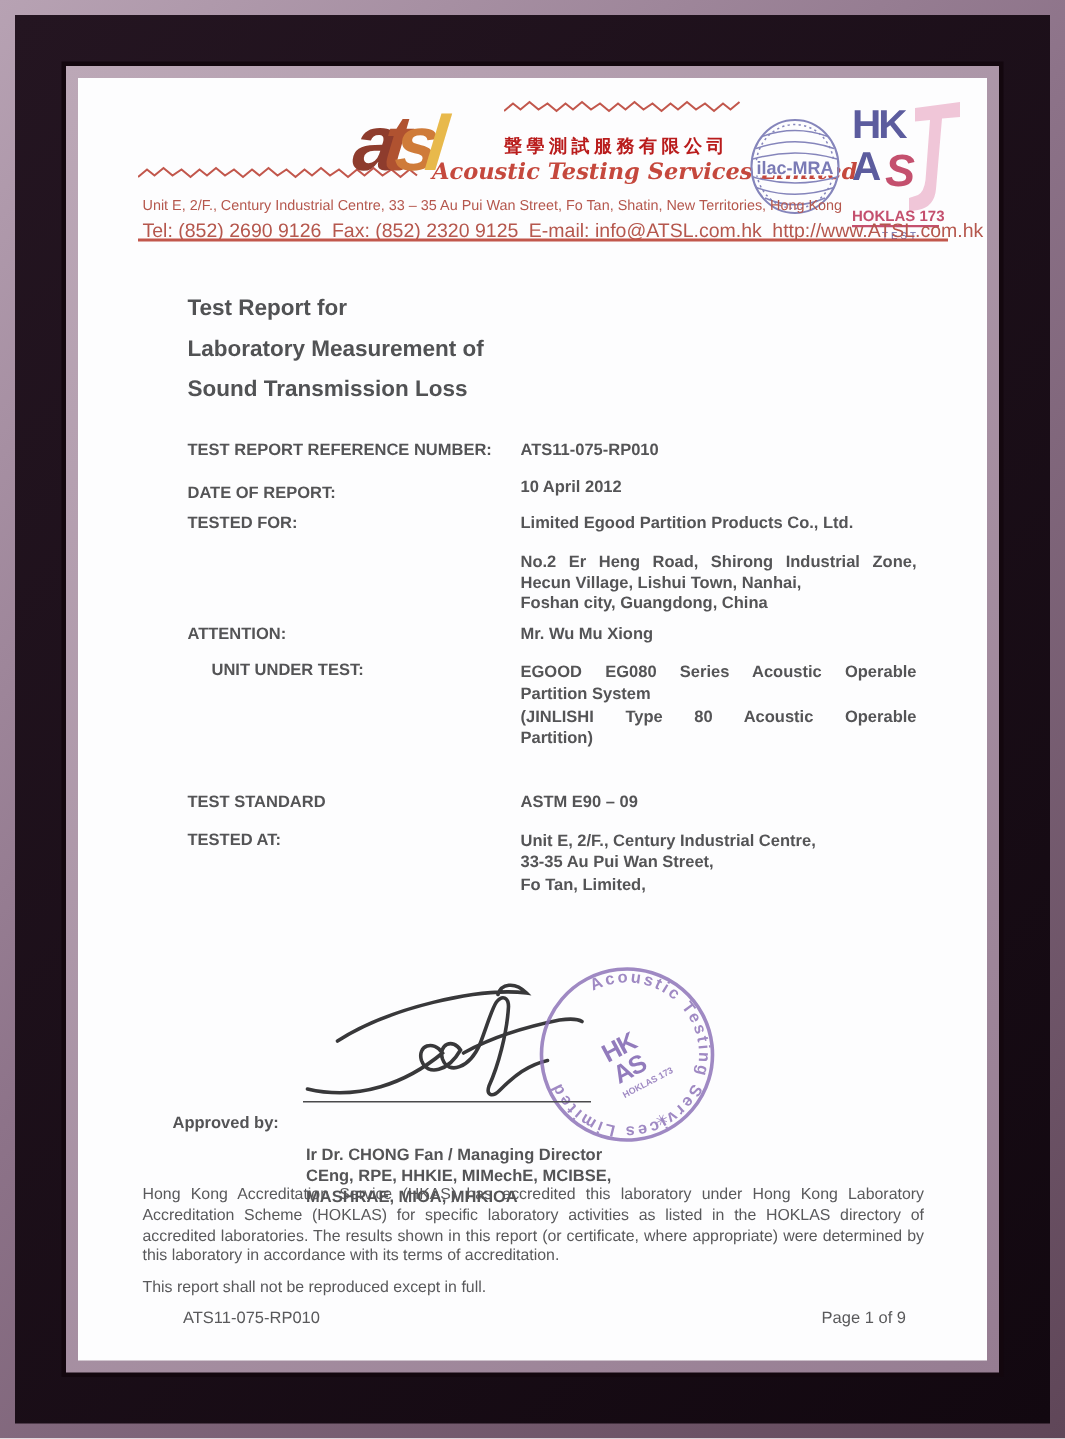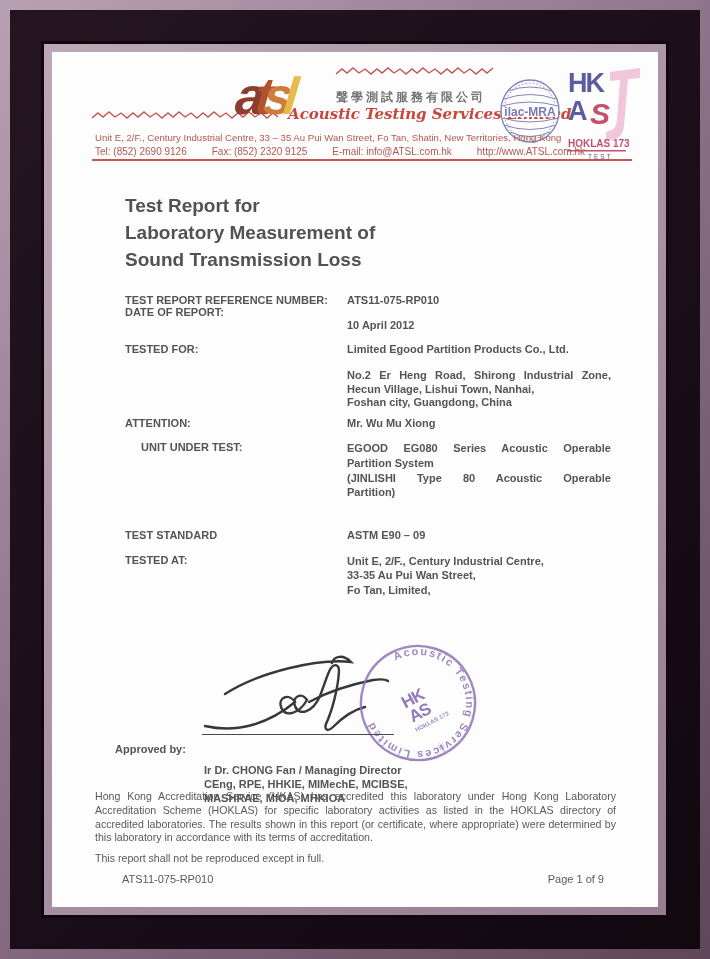--- a/index.html
+++ b/index.html
@@ -15,30 +15,30 @@
 
   .abs{position:absolute;}
 
   
   .atsl-logo{left:184px;top:20px;font-weight:bold;font-style:italic;font-size:52px;letter-spacing:-9px;line-height:48px;}
   .atsl-logo span{display:inline-block;transform:skewX(-6deg);}
   .l-a{color:#8e3c2d;}
   .l-t{color:#b05230;}
   .l-s{color:#cf7b39;}
   .l-l{color:#e8b94b;}
-  .company-cn{left:284px;top:37px;font-size:12px;font-weight:bold;color:#737373;letter-spacing:3px;}
+  .company-cn{left:284px;top:37px;font-size:12px;font-weight:bold;color:#b91c1c;letter-spacing:3px;}
   .company-en{left:236px;top:53px;font-size:15px;font-weight:bold;font-style:italic;color:#c5483d;font-family:"DejaVu Serif",serif;}
   .hq-address{left:43px;top:80px;width:470px;font-size:9.6px;color:#b5574d;white-space:nowrap;}
-  .hq-contact{left:43px;top:94px;display:flex;gap:25px;font-size:10px;color:#b5574d;white-space:nowrap;}
+  .hq-contact{left:43px;top:94px;display:flex;gap:7px;font-size:13px;color:#b5574d;white-space:nowrap;}
   .red-rule{left:40px;top:107px;width:540px;height:2.4px;background:#c2574c;}
   .ilac{left:446px;top:25px;}
   .hkas{left:514px;top:12px;}
 
   
-  .doc-title{left:73px;top:140px;font-size:19px;line-height:27px;font-weight:bold;color:#515254;}
+  .doc-title{left:73px;top:140px;font-size:15px;line-height:27px;font-weight:bold;color:#515254;}
 
   
   .lbl{position:absolute;left:73px;font-size:11px;font-weight:bold;color:#545456;white-space:nowrap;}
   .val{position:absolute;left:295px;width:264px;font-size:11px;font-weight:bold;color:#545456;line-height:13.5px;}
   .stretch{text-align:justify;text-align-last:justify;}
 
   
   .approved-by{left:63px;top:666px;font-size:11px;font-weight:bold;color:#545456;margin-top:25px;}
   .sig-line{left:150px;top:682px;width:192px;height:0;border-top:1.8px solid #4a4a4c;}
   .name-block{left:152px;top:687px;font-size:11px;font-weight:bold;color:#545456;line-height:14px;margin-top:24px;}
@@ -108,21 +108,21 @@
 
               <div class="abs doc-title">
                 <div>Test Report for</div>
                 <div>Laboratory Measurement of</div>
                 <div>Sound Transmission Loss</div>
               </div>
 
               <div class="lbl" style="top:242px;">TEST REPORT REFERENCE NUMBER:</div>
               <div class="val" style="top:242px;">ATS11-075-RP010</div>
 
-              <div class="lbl" style="top:254px;">DATE OF REPORT:</div>
+              <div class="lbl" style="top:271px;">DATE OF REPORT:</div>
               <div class="val" style="top:267px;">10 April 2012</div>
 
               <div class="lbl" style="top:291px;">TESTED FOR:</div>
               <div class="val" style="top:291px;">Limited Egood Partition Products Co., Ltd.</div>
               <div class="val" style="top:317px;">
                 <div class="stretch">No.2 Er Heng Road, Shirong Industrial Zone,</div>
                 <div>Hecun Village, Lishui Town, Nanhai,</div>
                 <div>Foshan city, Guangdong, China</div>
               </div>
 

